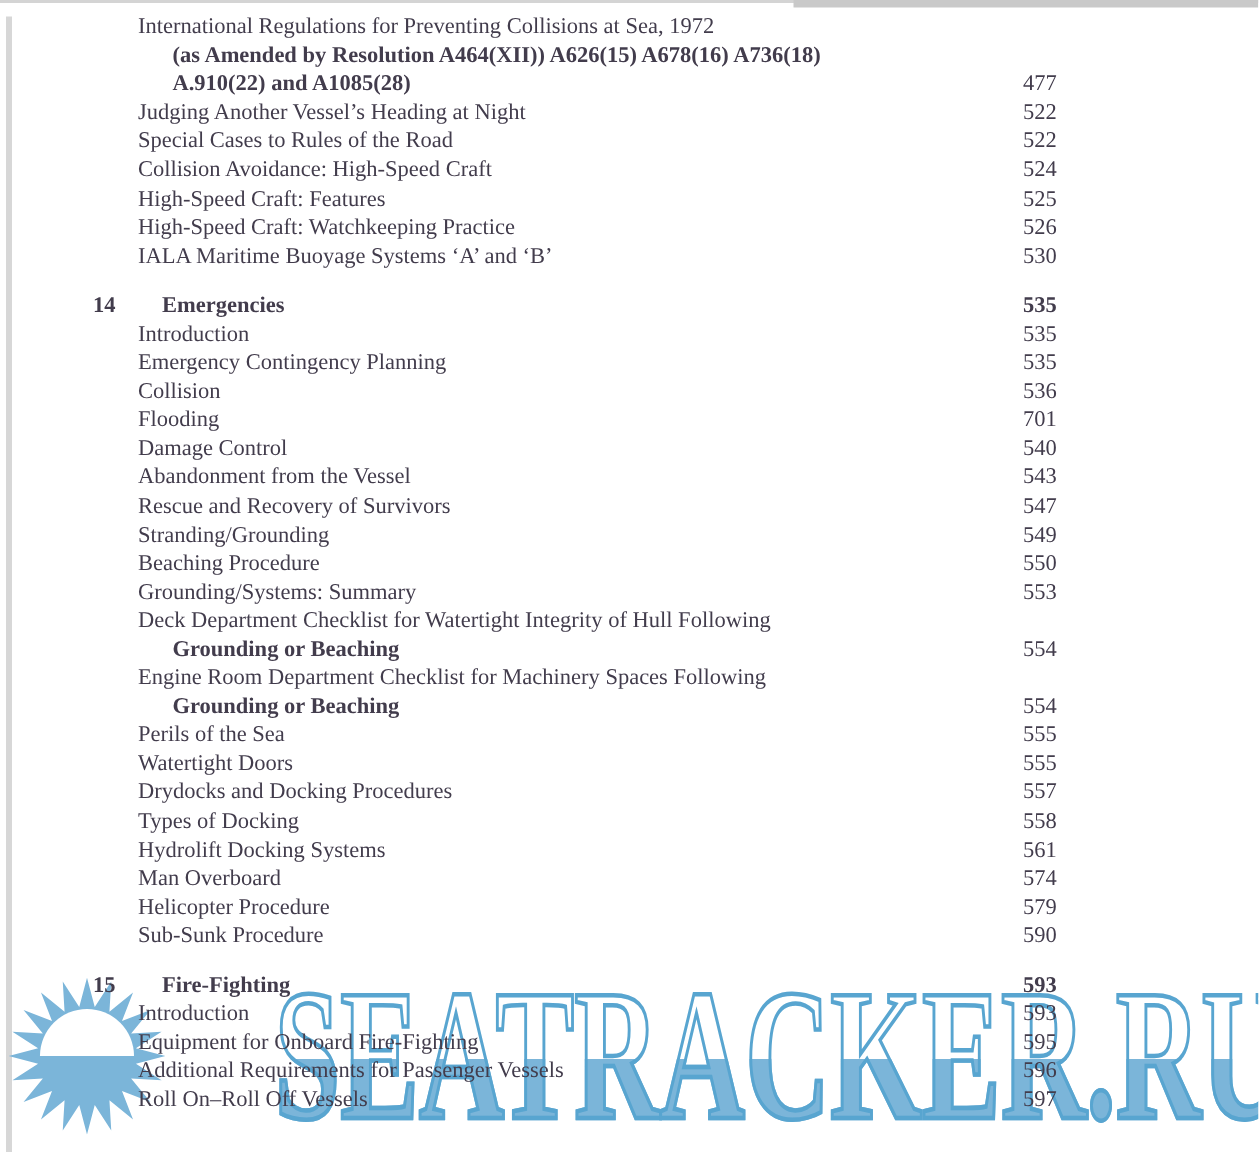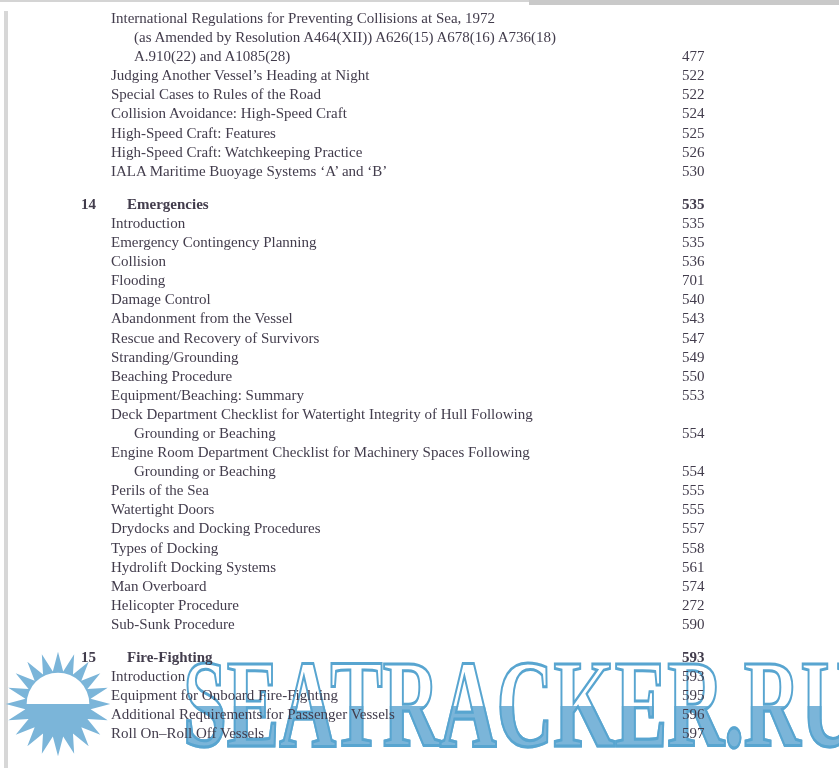--- a/index.html
+++ b/index.html
@@ -63,26 +63,25 @@
     padding: 9px 123px 0 62px;
     color: var(--text, #423c4c);
   }
   .row {
     display: flex;
     align-items: baseline;
     font-size: 15px;
     line-height: 19.1px;
     height: 19.1px;
     white-space: nowrap;
-    margin-left: 19px;
   }
   .row .num   { width: 30px; flex: 0 0 30px; font-weight: bold; }
   .row .title { flex: 1 1 auto; overflow: visible; }
   .row .pg    { flex: 0 0 auto; min-width: 34px; }
-  .row--cont .title { padding-left: 23px; }
+  .row--cont .title { padding-left: 23px; font-weight: bold; }
   .row--chapter { margin-top: 14px; font-weight: bold; gap: 16px; }
 </style>
 </head>
 <body>
 
 <div class="page" style="--text: #423c4c; --page-bg: #ffffff; --edge: #c9c9c9; --wm-fill: #7bb5d9; --wm-outline: #58a5d0;">
 
   <div class="edge-top"></div>
   <div class="edge-top-right"></div>
   <div class="edge-left"></div>
@@ -205,21 +204,21 @@
     </div>
 
     <div class="row row--item">
       <span class="num"></span>
       <span class="title">Beaching Procedure</span>
       <span class="pg">550</span>
     </div>
 
     <div class="row row--item">
       <span class="num"></span>
-      <span class="title">Equipment/Beaching: Summary</span>
+      <span class="title">Grounding/Systems: Summary</span>
       <span class="pg">553</span>
     </div>
 
     <div class="row row--item">
       <span class="num"></span>
       <span class="title">Deck Department Checklist for Watertight Integrity of Hull Following</span>
       <span class="pg"></span>
     </div>
 
     <div class="row row--cont">
@@ -273,21 +272,21 @@
 
     <div class="row row--item">
       <span class="num"></span>
       <span class="title">Man Overboard</span>
       <span class="pg">574</span>
     </div>
 
     <div class="row row--item">
       <span class="num"></span>
       <span class="title">Helicopter Procedure</span>
-      <span class="pg">272</span>
+      <span class="pg">579</span>
     </div>
 
     <div class="row row--item">
       <span class="num"></span>
       <span class="title">Sub-Sunk Procedure</span>
       <span class="pg">590</span>
     </div>
 
     <div class="row row--chapter">
       <span class="num">15</span>

